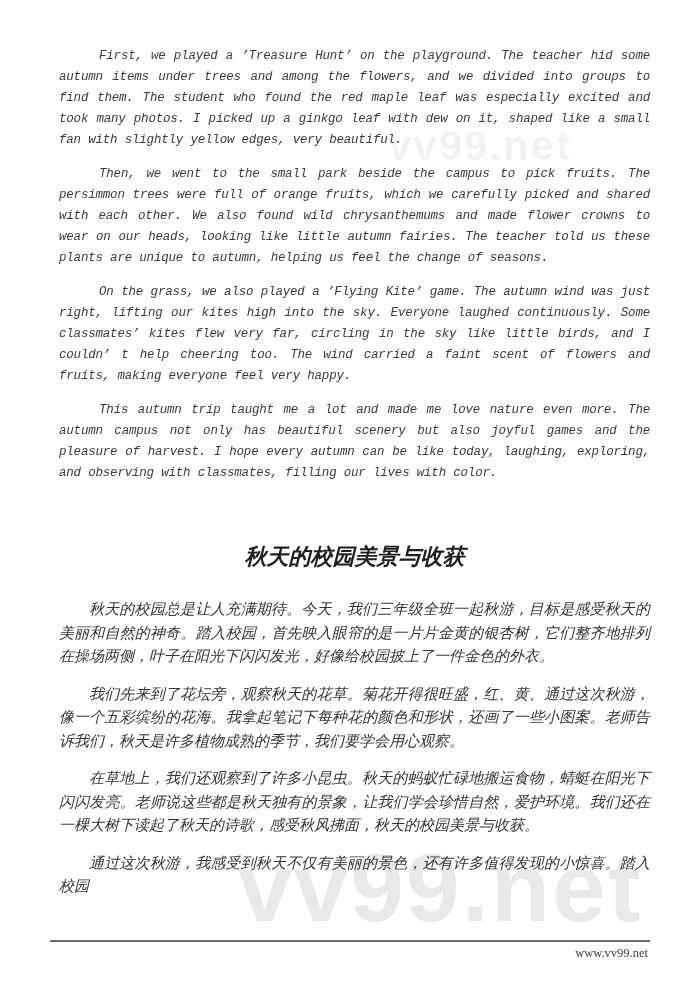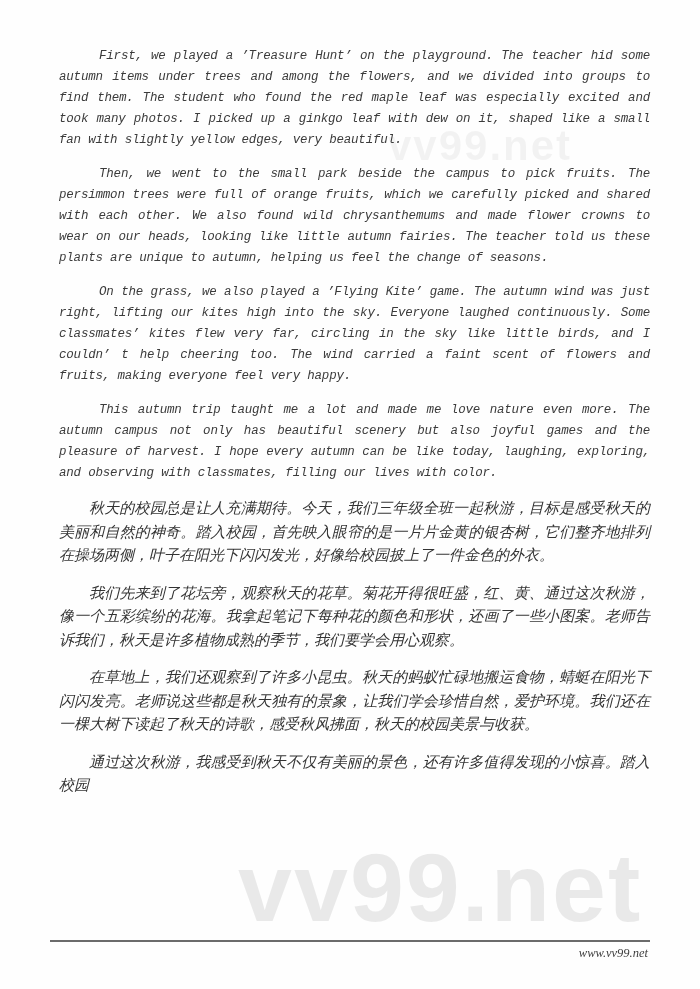--- a/index.html
+++ b/index.html
@@ -78,40 +78,40 @@
     right: 50px;
     top: 940px;
     border-top: 2px solid #6b6b6b;
     z-index: 2;
   }
   .footer-url {
     position: absolute;
     right: 52px;
     top: 946px;
     font-family: "Liberation Serif", "DejaVu Serif", serif;
-    font-style: italic;
     font-size: 12.5px;
     color: #3f3f3f;
     z-index: 2;
   }
 </style>
 </head>
 <body>
 
 <div class="page">
 
   <div class="wm wm-top">vv99.net</div>
   <div class="wm wm-main">vv99.net</div>
 
   <div class="content">
     <p class="en">First, we played a ’Treasure Hunt’ on the playground. The teacher hid some autumn items under trees and among the flowers, and we divided into groups to find them. The student who found the red maple leaf was especially excited and took many photos. I picked up a ginkgo leaf with dew on it, shaped like a small fan with slightly yellow edges, very beautiful.</p>
     <p class="en">Then, we went to the small park beside the campus to pick fruits. The persimmon trees were full of orange fruits, which we carefully picked and shared with each other. We also found wild chrysanthemums and made flower crowns to wear on our heads, looking like little autumn fairies. The teacher told us these plants are unique to autumn, helping us feel the change of seasons.</p>
     <p class="en">On the grass, we also played a ’Flying Kite’ game. The autumn wind was just right, lifting our kites high into the sky. Everyone laughed continuously. Some classmates’ kites flew very far, circling in the sky like little birds, and I couldn’ t help cheering too. The wind carried a faint scent of flowers and fruits, making everyone feel very happy.</p>
     <p class="en">This autumn trip taught me a lot and made me love nature even more. The autumn campus not only has beautiful scenery but also joyful games and the pleasure of harvest. I hope every autumn can be like today, laughing, exploring, and observing with classmates, filling our lives with color.</p>
 
+    <h1 class="zh-title">秋天的校园美景与收获</h1>
 
     <p class="zh">秋天的校园总是让人充满期待。今天，我们三年级全班一起秋游，目标是感受秋天的美丽和自然的神奇。踏入校园，首先映入眼帘的是一片片金黄的银杏树，它们整齐地排列在操场两侧，叶子在阳光下闪闪发光，好像给校园披上了一件金色的外衣。</p>
     <p class="zh">我们先来到了花坛旁，观察秋天的花草。菊花开得很旺盛，红、黄、通过这次秋游，像一个五彩缤纷的花海。我拿起笔记下每种花的颜色和形状，还画了一些小图案。老师告诉我们，秋天是许多植物成熟的季节，我们要学会用心观察。</p>
     <p class="zh">在草地上，我们还观察到了许多小昆虫。秋天的蚂蚁忙碌地搬运食物，蜻蜓在阳光下闪闪发亮。老师说这些都是秋天独有的景象，让我们学会珍惜自然，爱护环境。我们还在一棵大树下读起了秋天的诗歌，感受秋风拂面，秋天的校园美景与收获。</p>
     <p class="zh">通过这次秋游，我感受到秋天不仅有美丽的景色，还有许多值得发现的小惊喜。踏入校园</p>
   </div>
 
   <div class="footer-line"></div>
   <div class="footer-url">www.vv99.net</div>
 

